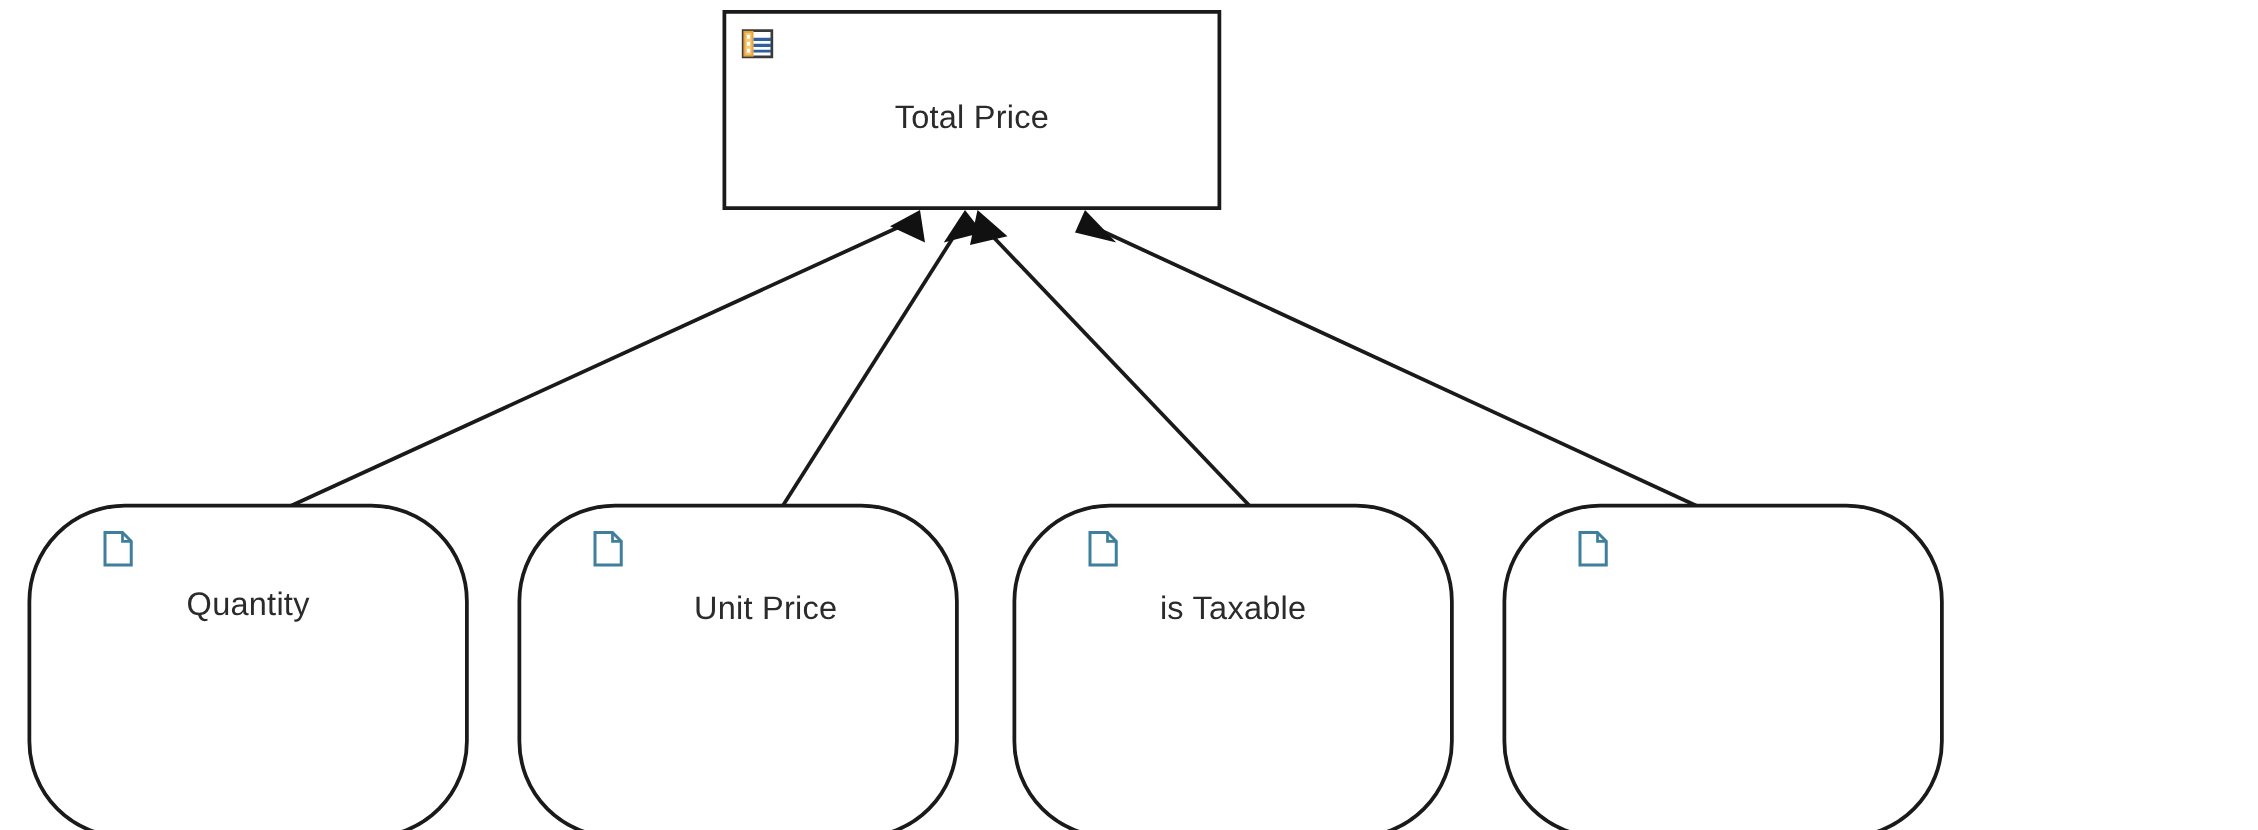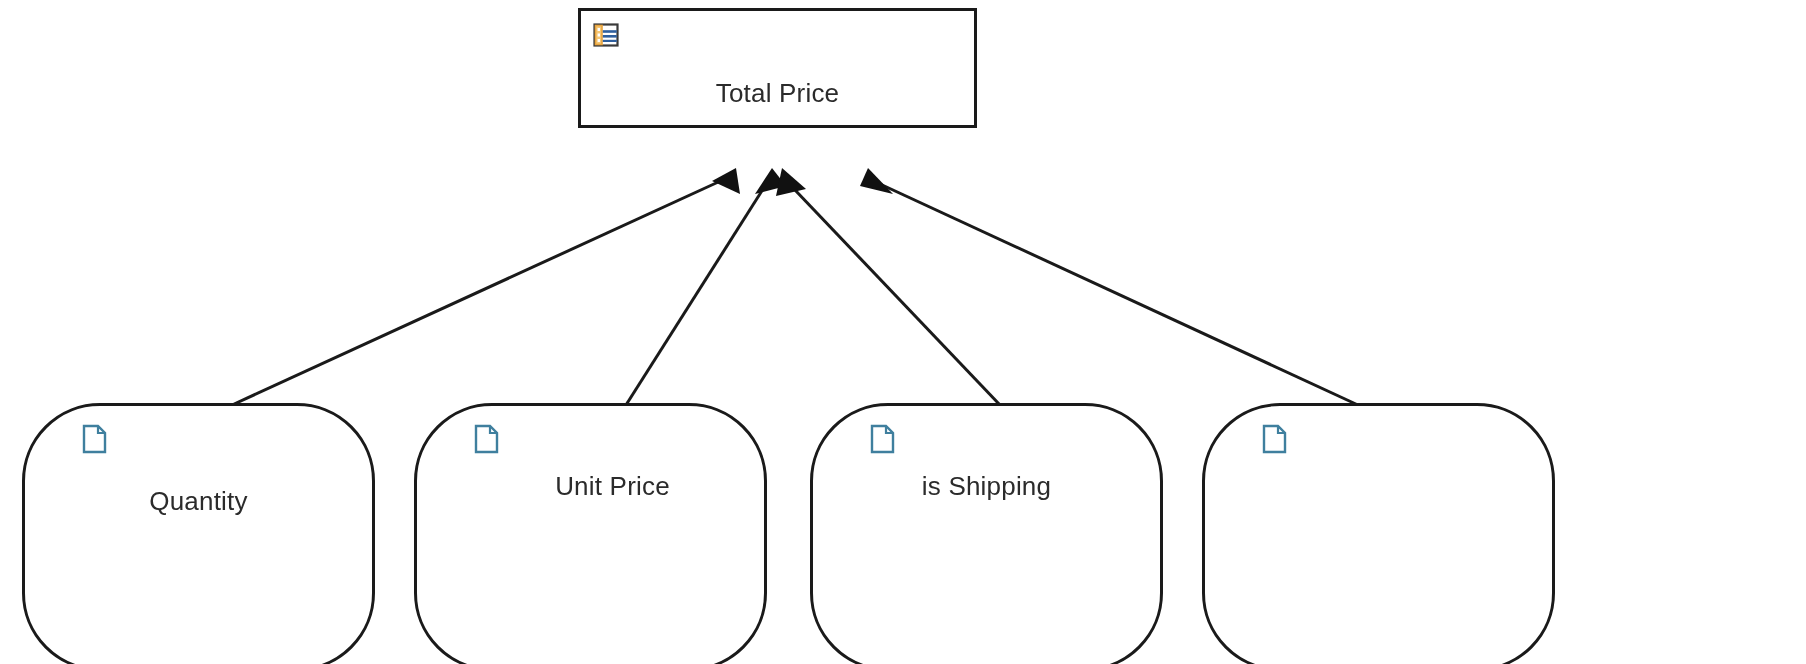--- a/index.html
+++ b/index.html
@@ -94,21 +94,21 @@
       <line x1="1000" y1="405" x2="795" y2="190" stroke="#1a1a1a" stroke-width="3"></line>
       <polygon points="782,168 776,196 806,189" fill="#111111"></polygon>
     </g>
 
     <g>
       <line x1="1358" y1="405" x2="880" y2="184" stroke="#1a1a1a" stroke-width="3"></line>
       <polygon points="868,168 860,186 893,194" fill="#111111"></polygon>
     </g>
   </svg>
 
-  <div class="entity-node" style="left:578px; top:8px; width:399px; height:120px;">
+  <div class="entity-node" style="left:578px; top:8px; width:399px; height:160px;">
 
     <span class="table-icon" style="left:12px; top:11px;">
       <svg viewBox="0 0 26 26" width="26" height="26" xmlns="http://www.w3.org/2000/svg">
         <rect x="1.5" y="2.5" width="23" height="21" fill="#ffffff" stroke="#3a3a3a" stroke-width="2.2"></rect>
         <rect x="2.5" y="3.5" width="6.5" height="19" fill="#f6c877" stroke="#e8a33d" stroke-width="1.6"></rect>
         <rect x="4.6" y="6.0" width="2.4" height="3.0" fill="#ffffff"></rect>
         <rect x="4.6" y="11.5" width="2.4" height="3.0" fill="#ffffff"></rect>
         <rect x="4.6" y="17.0" width="2.4" height="3.0" fill="#ffffff"></rect>
         <rect x="9.8" y="8.2" width="14" height="2.6" fill="#2e5f9e"></rect>
         <rect x="9.8" y="13.0" width="14" height="2.6" fill="#2e5f9e"></rect>
@@ -119,41 +119,41 @@
     <span class="entity-label" style="top:67px;">Total Price</span>
   </div>
 
   <div class="attr-node" style="left:22px; top:403px; width:353px; height:268px;">
     <span class="doc-icon" style="left:57px; top:18px;">
       <svg viewBox="0 0 25 30" width="25" height="30" xmlns="http://www.w3.org/2000/svg">
         <path d="M2 2 H16 L23 9 V28 H2 Z" fill="#ffffff" stroke="#3f7f9e" stroke-width="2.4" stroke-linejoin="miter"></path>
         <path d="M16 2 V9 H23" fill="none" stroke="#3f7f9e" stroke-width="2.2"></path>
       </svg>
     </span>
-    <span class="attr-label" style="top:80px;">Quantity</span>
+    <span class="attr-label" style="top:62px;">Quantity</span>
   </div>
 
   <div class="attr-node" style="left:414px; top:403px; width:353px; height:268px;">
     <span class="doc-icon" style="left:57px; top:18px;">
       <svg viewBox="0 0 25 30" width="25" height="30" xmlns="http://www.w3.org/2000/svg">
         <path d="M2 2 H16 L23 9 V28 H2 Z" fill="#ffffff" stroke="#3f7f9e" stroke-width="2.4" stroke-linejoin="miter"></path>
         <path d="M16 2 V9 H23" fill="none" stroke="#3f7f9e" stroke-width="2.2"></path>
       </svg>
     </span>
     <span class="attr-label" style="top:65px;margin-left:44px;">Unit Price</span>
   </div>
 
   <div class="attr-node" style="left:810px; top:403px; width:353px; height:268px;">
     <span class="doc-icon" style="left:57px; top:18px;">
       <svg viewBox="0 0 25 30" width="25" height="30" xmlns="http://www.w3.org/2000/svg">
         <path d="M2 2 H16 L23 9 V28 H2 Z" fill="#ffffff" stroke="#3f7f9e" stroke-width="2.4" stroke-linejoin="miter"></path>
         <path d="M16 2 V9 H23" fill="none" stroke="#3f7f9e" stroke-width="2.2"></path>
       </svg>
     </span>
-    <span class="attr-label" style="top:65px;">is Shipping</span>
+    <span class="attr-label" style="top:65px;">is Taxable</span>
   </div>
 
   <div class="attr-node" style="left:1202px; top:403px; width:353px; height:268px;">
     <span class="doc-icon" style="left:57px; top:18px;">
       <svg viewBox="0 0 25 30" width="25" height="30" xmlns="http://www.w3.org/2000/svg">
         <path d="M2 2 H16 L23 9 V28 H2 Z" fill="#ffffff" stroke="#3f7f9e" stroke-width="2.4" stroke-linejoin="miter"></path>
         <path d="M16 2 V9 H23" fill="none" stroke="#3f7f9e" stroke-width="2.2"></path>
       </svg>
     </span>
   </div>

